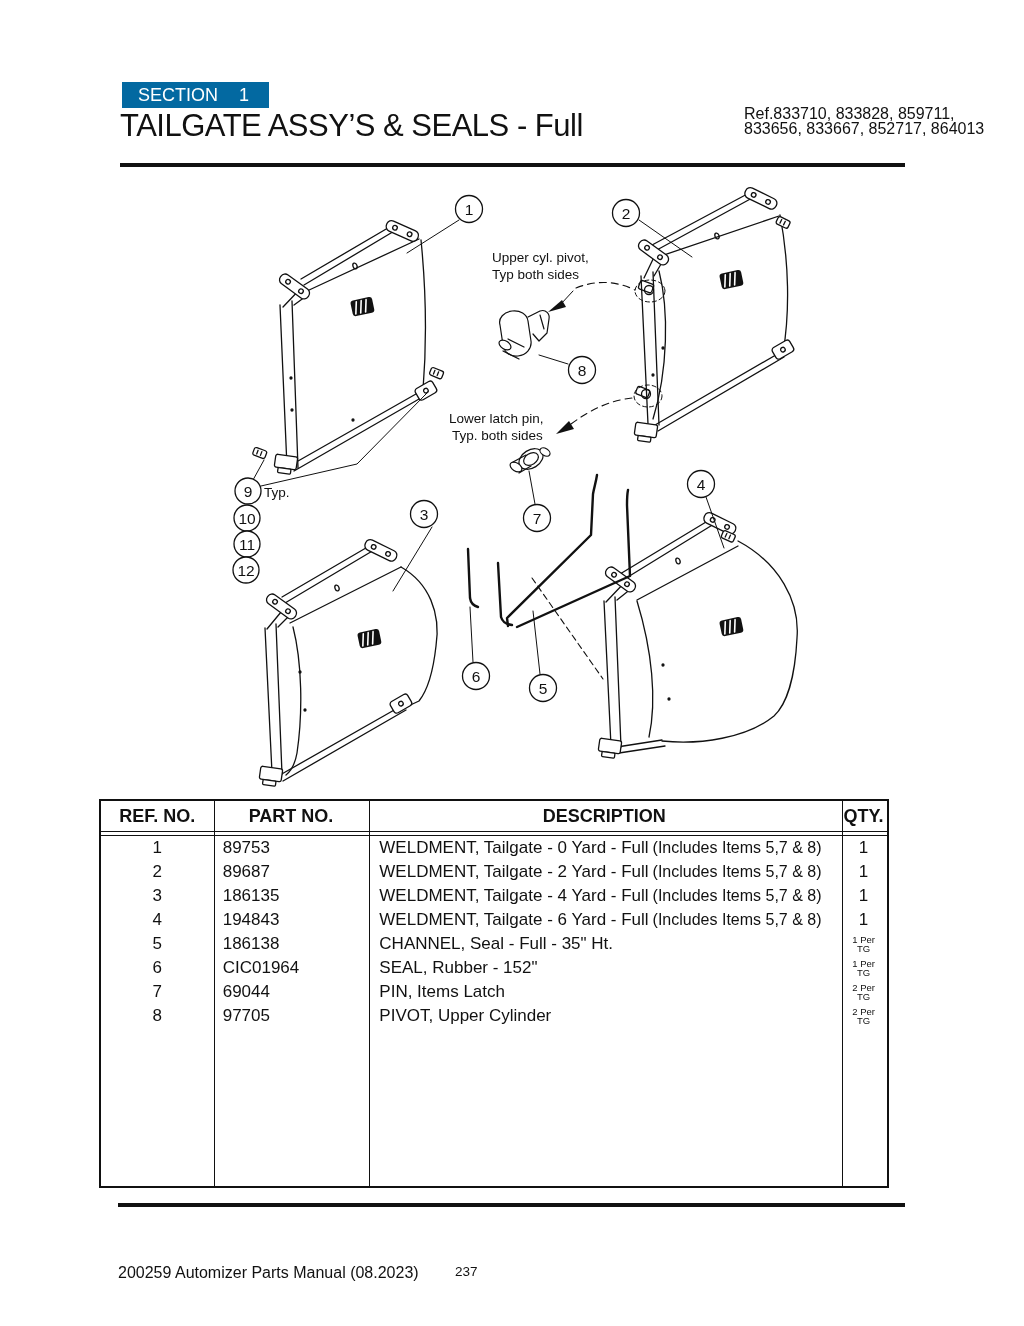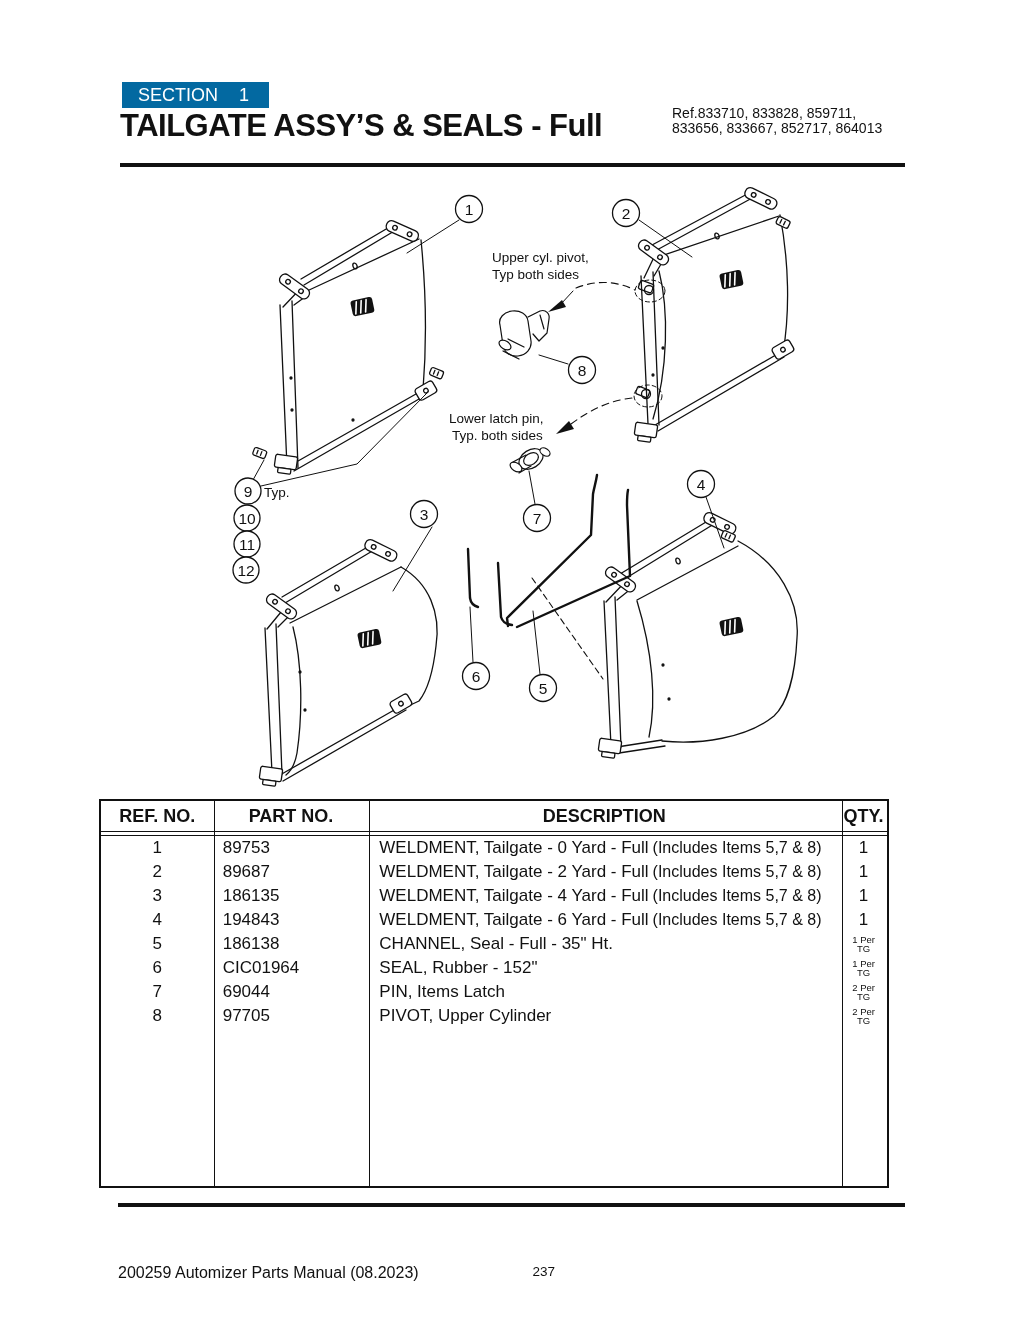--- a/index.html
+++ b/index.html
@@ -2,22 +2,22 @@
 <html><head>
 <meta charset="utf-8">
 <style>
   html,body{margin:0;padding:0;background:#e8e8e8;}
   .page{position:relative;width:1024px;height:1326px;background:#ffffff;margin:0 auto;
         font-family:"Liberation Sans", sans-serif;color:#111;overflow:hidden;}
   .abs{position:absolute;}
   
   .section-box{left:122px;top:82px;width:147px;height:26px;background:#0369a1;color:#fff;
 able       font-weight:bold;font-size:18px;line-height:26px;padding-left:16px;word-spacing:16px;box-sizing:border-box;}
-  .page-title{left:120px;top:108px;font-size:31px;font-weight:bold;letter-spacing:-0.5px;white-space:nowrap;}
-  .refs{left:672px;top:106px;font-size:14px;line-height:15px;}
+  .page-title{left:120px;top:108px;font-size:31px;font-weight:normal;letter-spacing:-0.5px;white-space:nowrap;}
+  .refs{left:744px;top:106px;font-size:16px;line-height:15px;}
   .rule-top{left:120px;top:163px;width:785px;height:4px;background:#111;}
   
   svg.diagram{position:absolute;left:0;top:185px;}
   svg.diagram text{font-family:"Liberation Sans", sans-serif;fill:#111;}
   .lbl{font-size:13.5px;}
   .callout-num{font-size:15.5px;}
   
   .ptable{left:99px;top:799px;width:790px;height:389px;border:2.3px solid #111;box-sizing:border-box;}
   .vline{position:absolute;top:0;bottom:0;width:0;border-left:1.6px solid #111;}
   .thead{position:relative;height:30px;display:flex;align-items:center;font-weight:bold;font-size:18px;}
@@ -25,21 +25,21 @@
   .trow{display:flex;height:24px;align-items:center;font-size:17px;}
   .c-ref{width:113px;text-align:center;}
   .c-part{width:155px;padding-left:9px;box-sizing:border-box;}
   .c-desc{width:473px;padding-left:11px;box-sizing:border-box;white-space:nowrap;}
   .c-qty{width:47px;text-align:center;}
   .desc-note{font-size:16px;margin-left:4px;}
   .qty-big{font-size:17px;}
   .qty-small{font-size:9.5px;line-height:9.5px;white-space:pre-line;}
   .rule-bottom{left:118px;top:1203px;width:787px;height:4px;background:#111;}
   .footer-left{left:118px;top:1264px;font-size:16px;}
-  .footer-page{left:455px;top:1264px;width:100px;text-align:right;font-size:13.5px;}
+  .footer-page{left:455px;top:1264px;width:100px;text-align:left;font-size:13.5px;}
 </style>
 </head>
 <body>
 
 <div class="page">
 
   <div class="abs section-box">SECTION 1</div>
   <div class="abs page-title">TAILGATE ASSY’S &amp; SEALS - Full</div>
   <div class="abs refs">
     <div>Ref.833710, 833828, 859711,</div>

